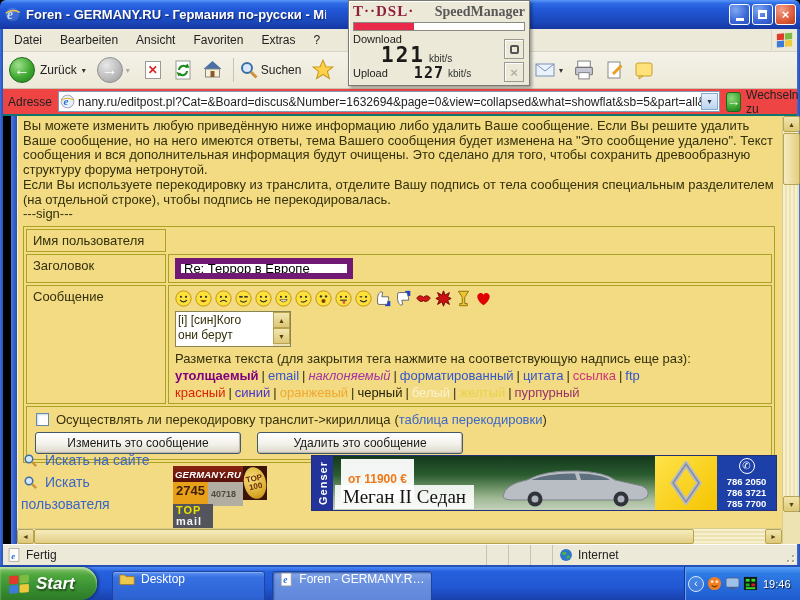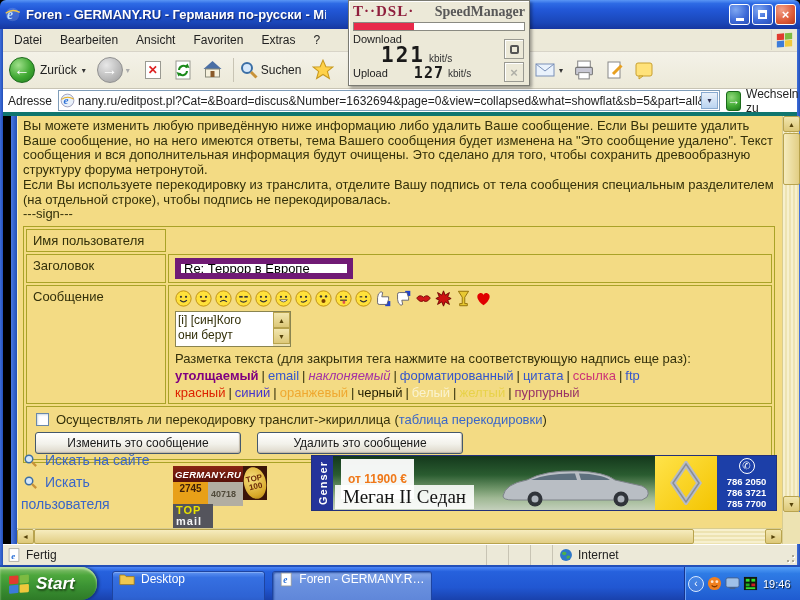--- a/index.html
+++ b/index.html
@@ -65,22 +65,22 @@
   .caret{font-size:8px;color:#333;margin:0 3px}
   .caret.dim{color:#AAA}
   #tb-back-label{margin:0 2px 0 5px}
   .tb-ico{width:24px;height:24px;display:flex;align-items:center;justify-content:center;margin:0 3px;position:relative}
   .tb-sep{width:1px;height:24px;background:#C8C4B4;margin:0 5px}
   .page-chip{width:16px;height:18px;background:#fff;border:1px solid #9A9A92;display:flex;align-items:center;justify-content:center}
   .stop-x{color:#D22;font-weight:bold;font-size:12px}
   #tb-search-label{margin:0 6px 0 2px}
 
   
-  #addressbar{position:absolute;left:3px;top:89px;width:794px;height:27px;background:#ffffff;
-    display:flex;align-items:center;font-size:12px;color:#222;padding:0 5px;border-bottom:4px solid #0f766e}
+  #addressbar{position:absolute;left:3px;top:89px;width:794px;height:27px;background:#ef4444;
+    display:flex;align-items:center;font-size:12px;color:#222;padding:0 5px;border-bottom:2px solid #0f766e}
   #address-input{flex:0 0 662px;height:21px;background:#fff;border:1px solid #7F9DB9;display:flex;align-items:center;
     margin-left:6px;padding:0 1px;overflow:hidden}
   #address-url{white-space:nowrap;overflow:hidden;flex:1;font-size:12px;margin-left:3px}
   #address-caret{width:17px;height:17px;background:linear-gradient(180deg,#E8F0FA,#BAD4F0);border:1px solid #88AAD0;
     display:flex;align-items:center;justify-content:center;font-size:8px;color:#335}
   #go-btn{width:22px;height:20px;margin-left:6px;border-radius:3px;border:1px solid #1A6A1A;color:#fff;font-weight:bold;
     background:radial-gradient(circle at 35% 30%,#8FD87A,#3FA832 60%,#1E7A1E);display:flex;align-items:center;justify-content:center;font-size:13px}
   #go-label{margin-left:5px}
 
   
@@ -142,21 +142,21 @@
   #link-site{top:336px}
   #link-user{top:358px}
   #link-user2{position:absolute;left:4px;top:380px;color:#3A66C8;font-size:14px}
   .mag{margin-right:7px}
 
   #banner-top100{position:absolute;left:156px;top:350px;width:94px;height:34px;background:#3A1408;display:flex}
   #t100-left{flex:1;display:flex;flex-direction:column}
   #t100-title{color:#fff;font-weight:bold;font-style:italic;font-size:9.5px;background:linear-gradient(180deg,#8A2414,#571008);
     padding:3px 2px 2px;letter-spacing:.2px;white-space:nowrap}
   #t100-nums{display:flex;flex:1}
-  #t100-n1{background:#E8A018;color:#40200A;font-size:10px;font-weight:bold;padding:1px 3px;flex:1;text-align:center}
+  #t100-n1{background:#E8A018;color:#40200A;font-size:13px;font-weight:bold;padding:1px 3px;flex:1;text-align:center}
   #t100-n2{background:#B2AEA2;color:#504A3A;font-size:9px;font-weight:bold;padding:7px 3px;flex:1;text-align:left}
   #t100-coin{width:30px;background:radial-gradient(circle at 40% 35%,#F6DE7E,#D8A828 70%,#A87C14);
     display:flex;flex-direction:column;align-items:center;justify-content:center;color:#6A2808;font-weight:bold;
     font-size:8px;line-height:8px;transform:rotate(-12deg);border-radius:50%;margin:1px}
   #banner-topmail{position:absolute;left:156px;top:388px;width:40px;height:26px;background:#54545C;
     padding:1px 3px;line-height:11px;overflow:hidden}
   #tm-top{color:#E8E000;font-weight:bold;font-size:11px;letter-spacing:1px}
   #tm-mail{color:#F4F4F4;font-weight:bold;font-size:11px;letter-spacing:1px}
 
   #banner-renault{position:absolute;left:294px;top:339px;width:466px;height:56px;display:flex;border:1px solid #22307A}

